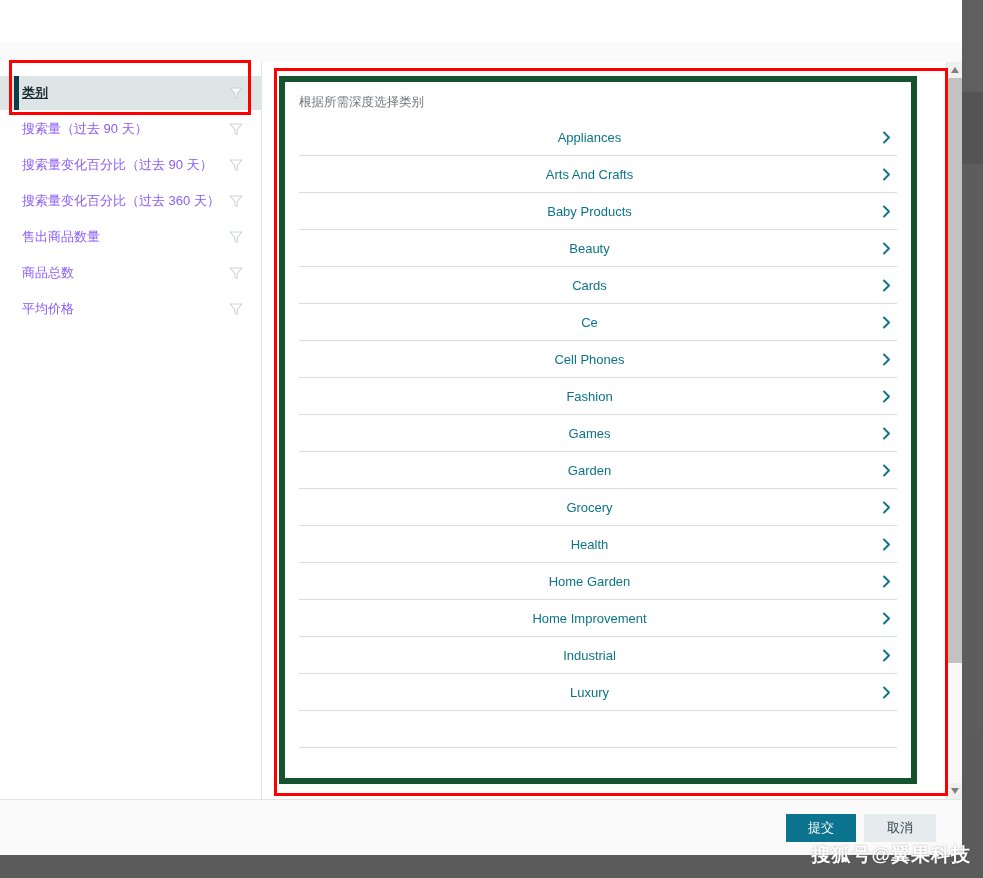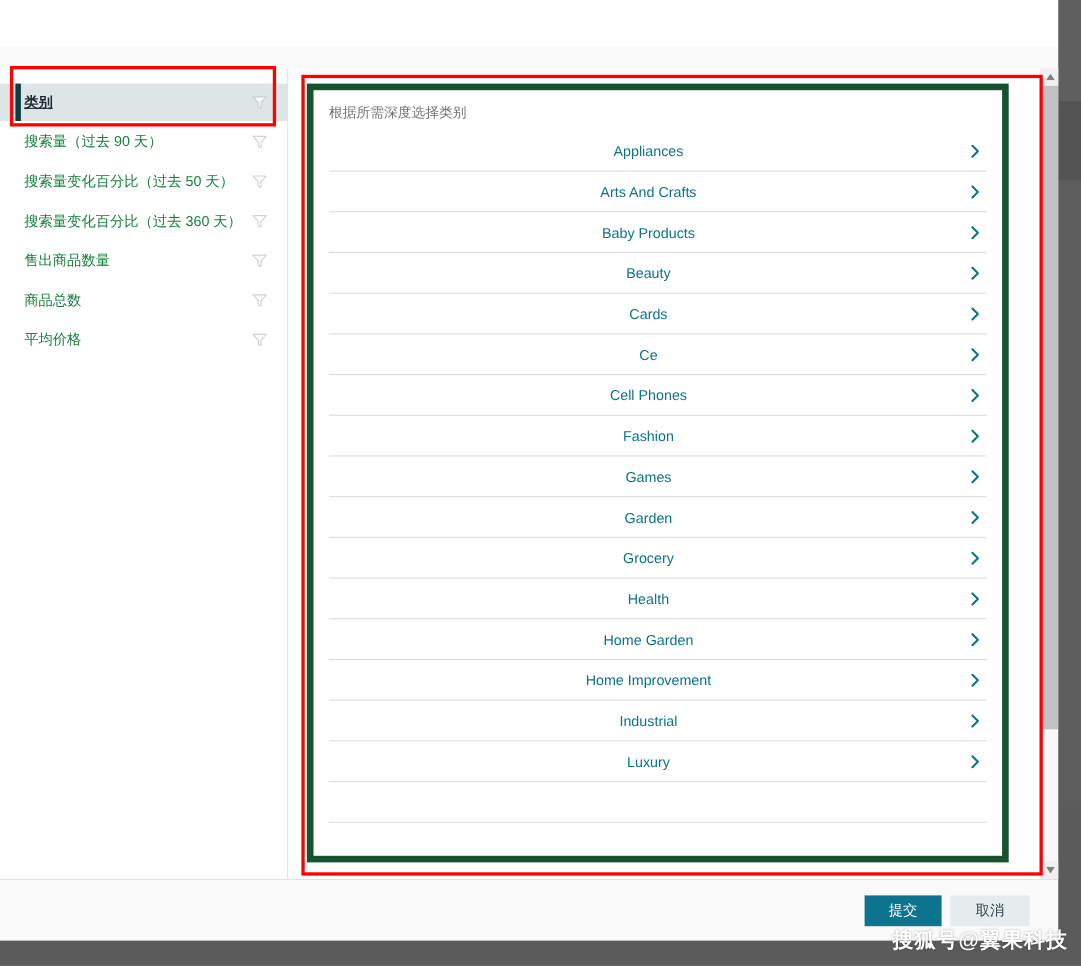--- a/index.html
+++ b/index.html
@@ -116,21 +116,21 @@
     display: flex;
     align-items: center;
     padding-left: 22px;
     padding-right: 18px;
     cursor: pointer;
     box-sizing: border-box;
     margin-bottom: 6px;
   }
   .facet .facet-label {
     font-size: 13px;
-    color: #15803d;
+    color: #8b5cf6;
     flex: 1;
     white-space: nowrap;
   }
   .facet.selected {
     background: #dde5e7;
     height: 34px;
     margin-bottom: 4px;
   }
   .facet.selected .facet-label {
     color: #1c2b33;
@@ -335,21 +335,21 @@
         </div>
         <div class="facet">
           <span class="facet-label">搜索量（过去 90 天）</span>
           <span class="funnel">
             <svg viewBox="0 0 14 14" width="14" height="14" aria-hidden="true">
               <path d="M1 2 H13 L8.2 7.4 V12.4 L5.8 11.1 V7.4 Z" fill="#ffffff" stroke="#c7cdd0" stroke-width="1.1" stroke-linejoin="round"></path>
             </svg>
           </span>
         </div>
         <div class="facet">
-          <span class="facet-label">搜索量变化百分比（过去 50 天）</span>
+          <span class="facet-label">搜索量变化百分比（过去 90 天）</span>
           <span class="funnel">
             <svg viewBox="0 0 14 14" width="14" height="14" aria-hidden="true">
               <path d="M1 2 H13 L8.2 7.4 V12.4 L5.8 11.1 V7.4 Z" fill="#ffffff" stroke="#c7cdd0" stroke-width="1.1" stroke-linejoin="round"></path>
             </svg>
           </span>
         </div>
         <div class="facet">
           <span class="facet-label">搜索量变化百分比（过去 360 天）</span>
           <span class="funnel">
             <svg viewBox="0 0 14 14" width="14" height="14" aria-hidden="true">

